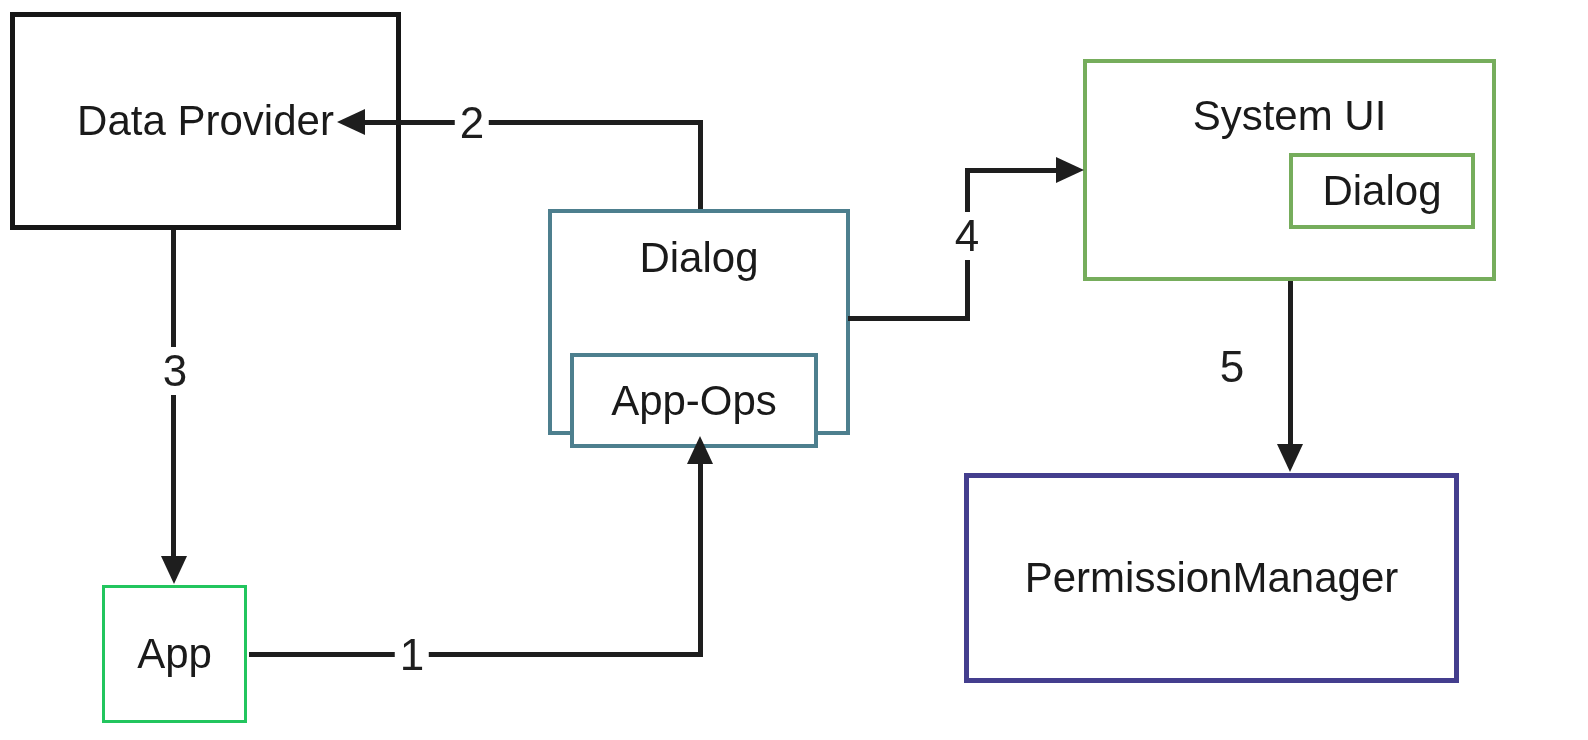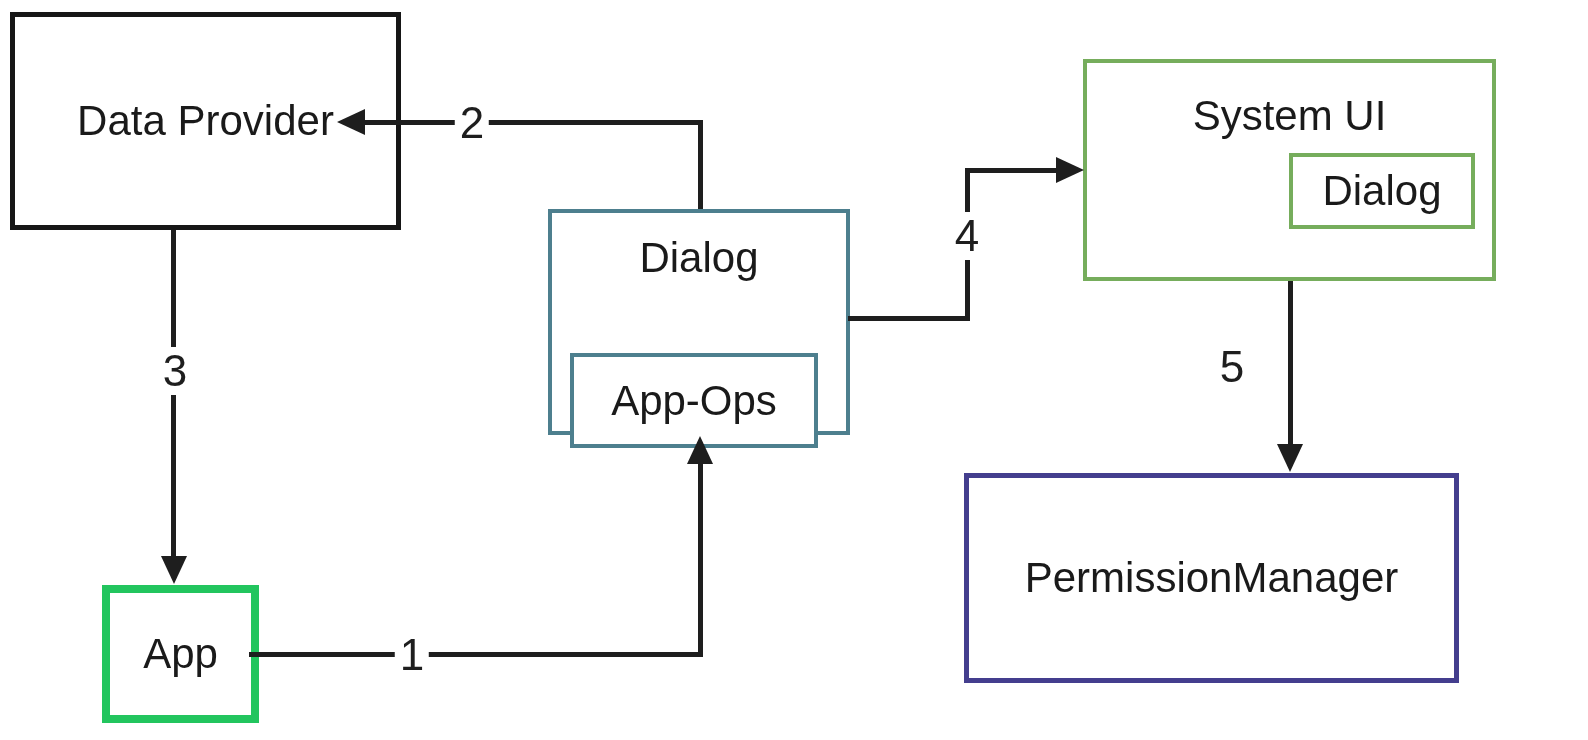--- a/index.html
+++ b/index.html
@@ -16,21 +16,21 @@
     display:block;text-align:center;font-size:42px;white-space:nowrap;line-height:1.15;
   }
   
   .data-provider{left:10px;top:12px;width:391px;height:218px;border:5px solid #161616;}
   .system{left:548px;top:209px;width:302px;height:226px;border:4px solid #4d7f8e;}
   .system .top-label{margin-top:21px;}
   .app-ops{left:18px;top:102px;width:248px;height:95px;border:4px solid #4d7f8e;margin-top:38px;}
   .system-ui{left:1083px;top:59px;width:413px;height:222px;border:4px solid #76ad5c;}
   .system-ui .top-label{margin-top:29px;}
   .dialog{left:202px;top:90px;width:186px;height:76px;border:4px solid #76ad5c;}
-  .app{left:102px;top:585px;width:157px;height:138px;border:8px solid #22c55e;padding-left:46px;}
+  .app{left:102px;top:585px;width:145px;height:138px;border:3px solid #22c55e;padding-left:46px;}
   .permission-manager{left:964px;top:473px;width:495px;height:210px;border:5px solid #443e8e;}
   
   .seg{position:absolute;background:#1e1e1e;}
   
   .head{position:absolute;width:0;height:0;}
   .head-up{border-left:13px solid transparent;border-right:13px solid transparent;border-bottom:28px solid #1e1e1e;}
   .head-down{border-left:13px solid transparent;border-right:13px solid transparent;border-top:28px solid #1e1e1e;}
   .head-left{border-top:13px solid transparent;border-bottom:13px solid transparent;border-right:28px solid #1e1e1e;}
   .head-right{border-top:13px solid transparent;border-bottom:13px solid transparent;border-left:28px solid #1e1e1e;}
   

